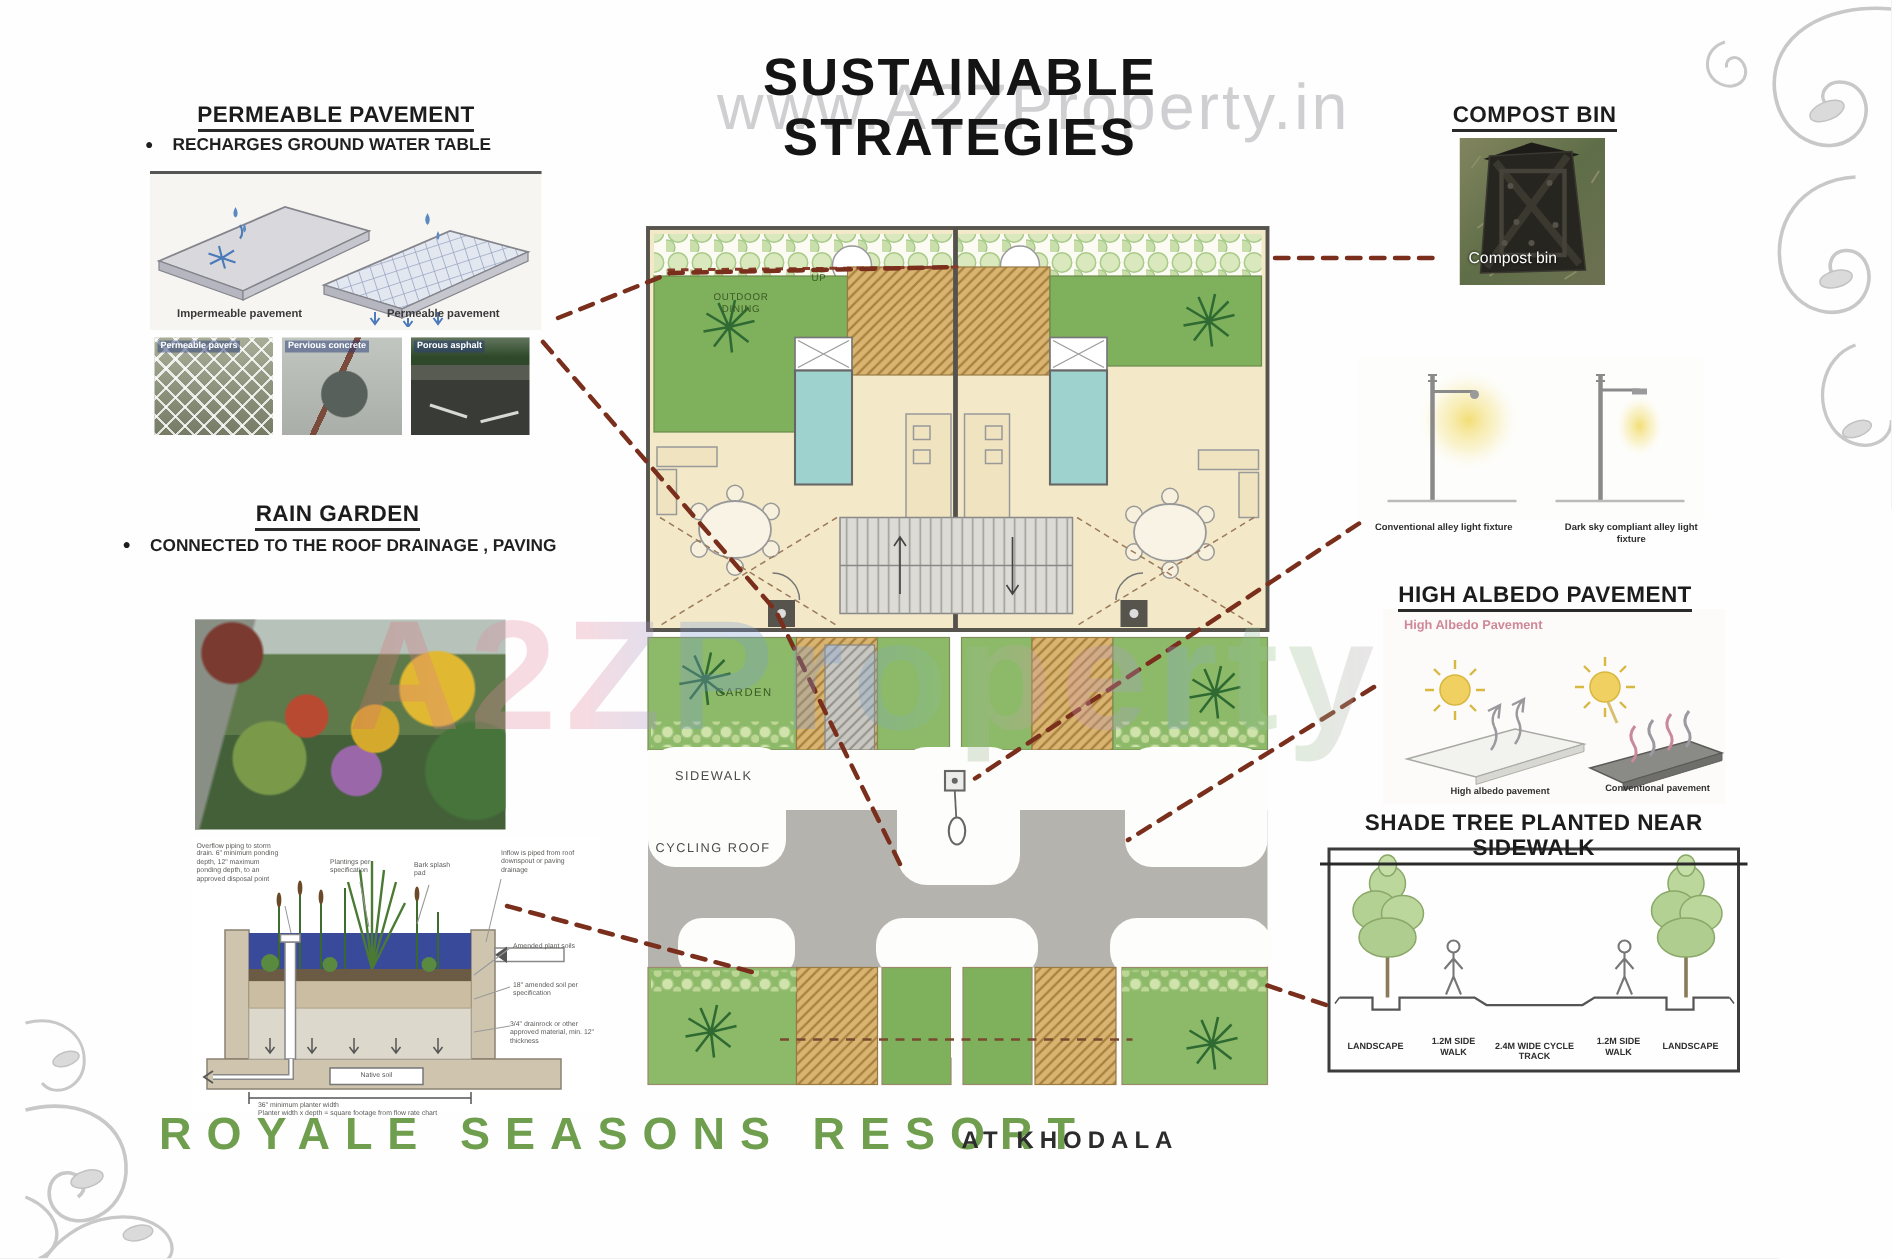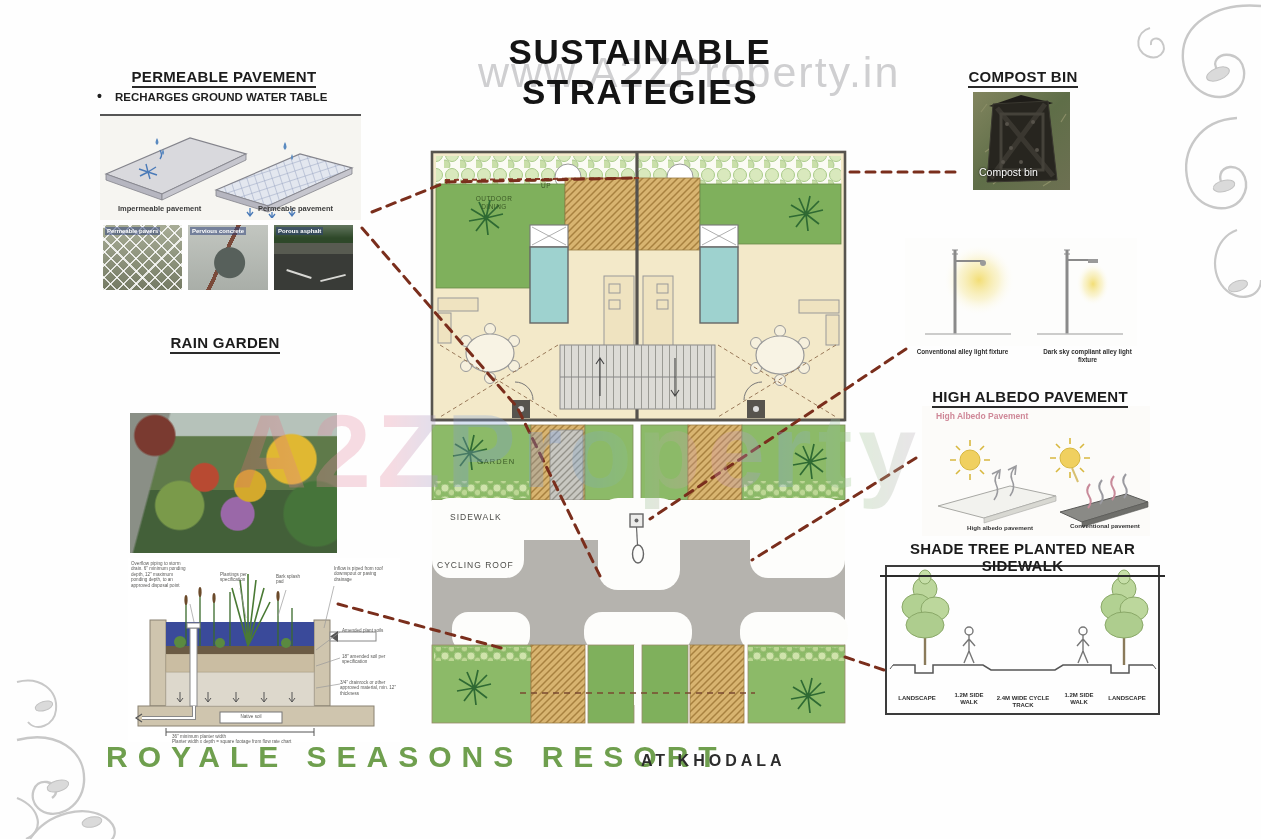--- a/index.html
+++ b/index.html
@@ -168,20 +168,21 @@
   </div>
   <div class="abs photo photo-c">
     <span class="cap">Porous asphalt</span>
     <span class="road-mark" style="left:12px;top:48px;transform:rotate(18deg)"></span>
     <span class="road-mark" style="left:46px;top:52px;transform:rotate(-14deg)"></span>
   </div>
 
   <div class="abs sec-hdr" style="left:140px;top:334px;width:170px">
     <span>RAIN GARDEN</span></div>
   <div class="abs bullets" style="left:80px;top:358px;width:330px">
+    <div class="bullet">CONNECTED TO THE ROOF DRAINAGE , PAVING</div>
   </div>
 
   <div class="abs rg-photo"></div>
 
   <div class="abs rg-diagram">
     <svg width="272" height="184" viewBox="0 0 272 184">
 
       <rect x="22" y="62" width="16" height="86" fill="#cfc5ae" stroke="#8a8272"></rect>
       <rect x="186" y="62" width="16" height="86" fill="#cfc5ae" stroke="#8a8272"></rect>
       <rect x="10" y="148" width="236" height="20" fill="#cfc5ae" stroke="#8a8272"></rect>

